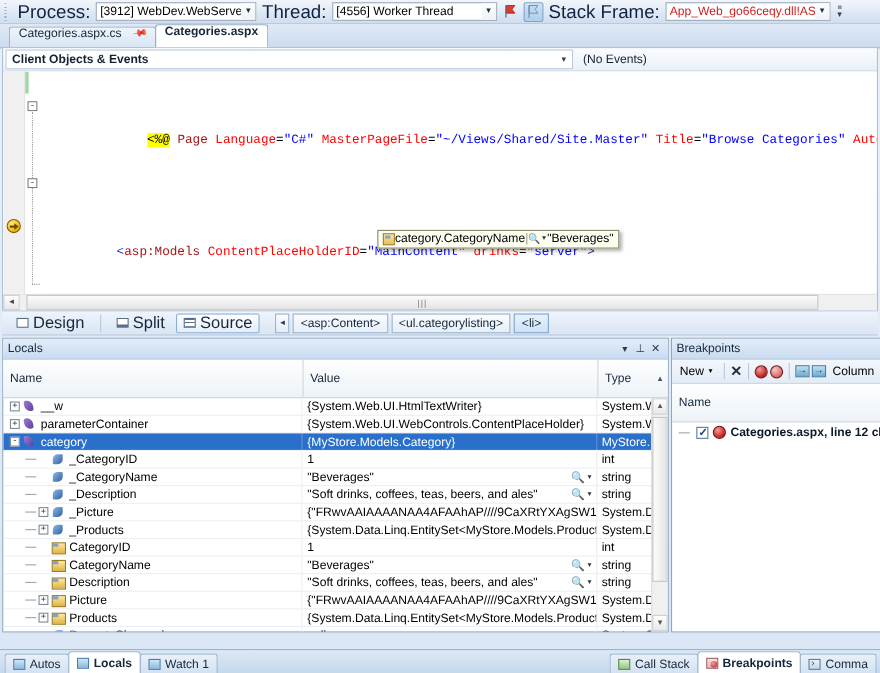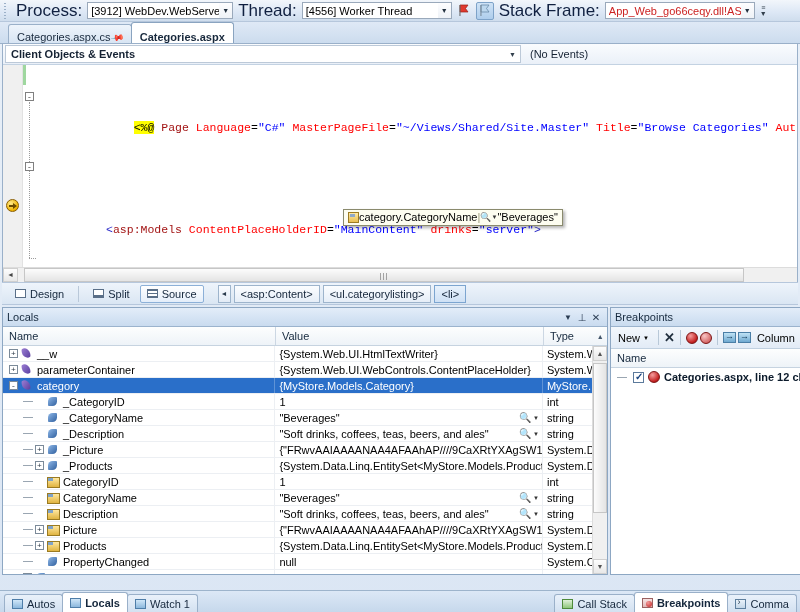--- a/index.html
+++ b/index.html
@@ -75,21 +75,21 @@
   
   .doc-tabs {
     height: 22px;
     display: flex; align-items: flex-end;
     padding-left: 8px;
     background: linear-gradient(#dfe9f6, #ccdcee);
     border-bottom: 1px solid #9ab0c9;
   }
   .doc-tab {
     height: 19px;
-    display: flex; align-items: flex-end; gap: 1px;
+    display: flex; align-items: flex-start; gap: 11px;
     padding: 0 8px;
     font-size: 11px;
     border: 1px solid #9ab0c9;
     border-bottom: none;
     border-radius: 3px 3px 0 0;
     background: linear-gradient(#eef4fb,#d8e5f3);
     color: #17283c;
     margin-right: -1px;
   }
   .doc-tab.active {
@@ -265,21 +265,21 @@
     display: flex; align-items: center;
     gap: 3px; padding: 0 6px;
     background: linear-gradient(#eef4fb, #dae6f3);
     border-top: 1px solid #b6c7dc;
     border-bottom: 1px solid #b6c7dc;
     margin: 0 2px;
   }
   .vb-btn {
     display: flex; align-items: center; gap: 4px;
     height: 18px; padding: 0 6px;
-    font-size: 11px; color: #15273c;
+    font-size: 15px; color: #15273c;
     border: 1px solid transparent; border-radius: 2px;
   }
   .vb-btn.sel {
     background: linear-gradient(#ffffff,#e4eefa);
     border-color: #8cb0d8;
   }
   .vb-ico {
     width: 11px; height: 9px;
     border: 1px solid #5a6f88; background: #fff;
   }
@@ -354,21 +354,21 @@
     background: linear-gradient(#bfe2f5,#6fa9d0);
     border: 1px solid #4a7ea6;
     position: relative;
   }
   .ico-cyan::after {
     content:"→"; position:absolute; left:1px; top:-2px; font-size:9px; color:#133a58;
   }
 
   
   .grid-head {
-    height: 19px; flex: none;
+    height: 35px; flex: none;
     display: flex; align-items: stretch;
     background: linear-gradient(#fdfefe,#eef3f8);
     border-bottom: 1px solid #c6d3e0;
     font-size: 11px;
   }
   .gh-cell {
     display: flex; align-items: center;
     padding-left: 6px;
     border-right: 1px solid #ccd7e3;
     color: #16293e;

